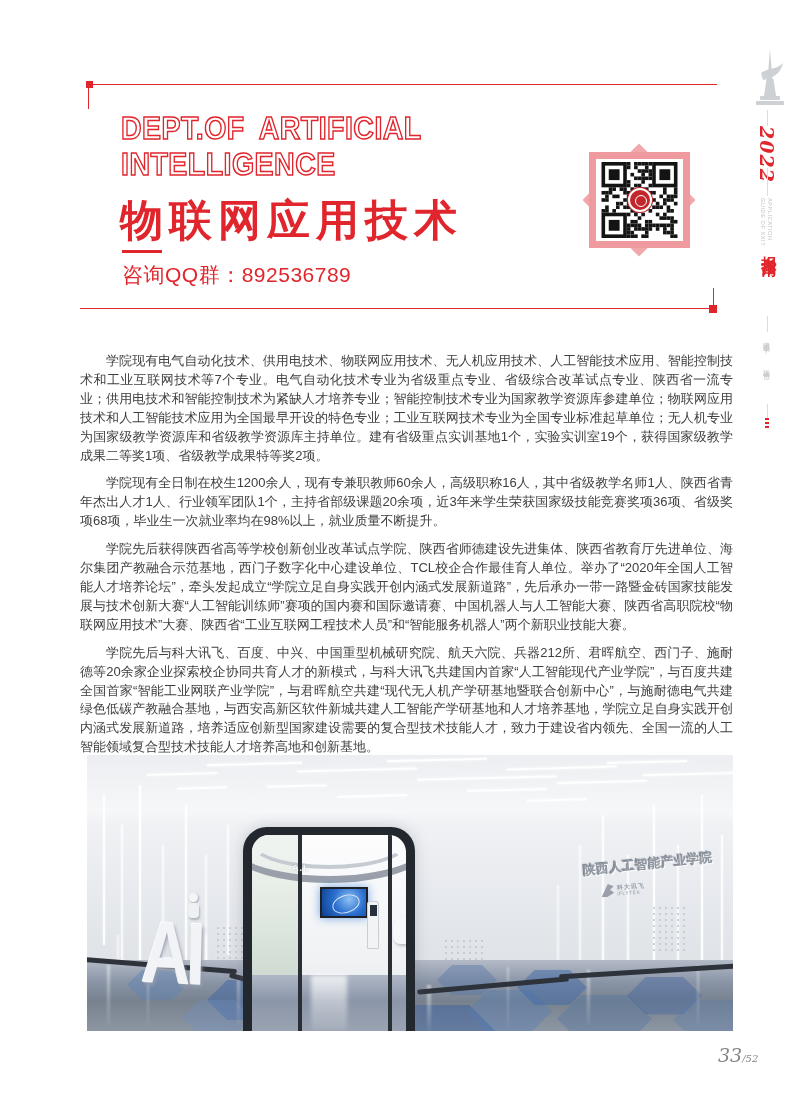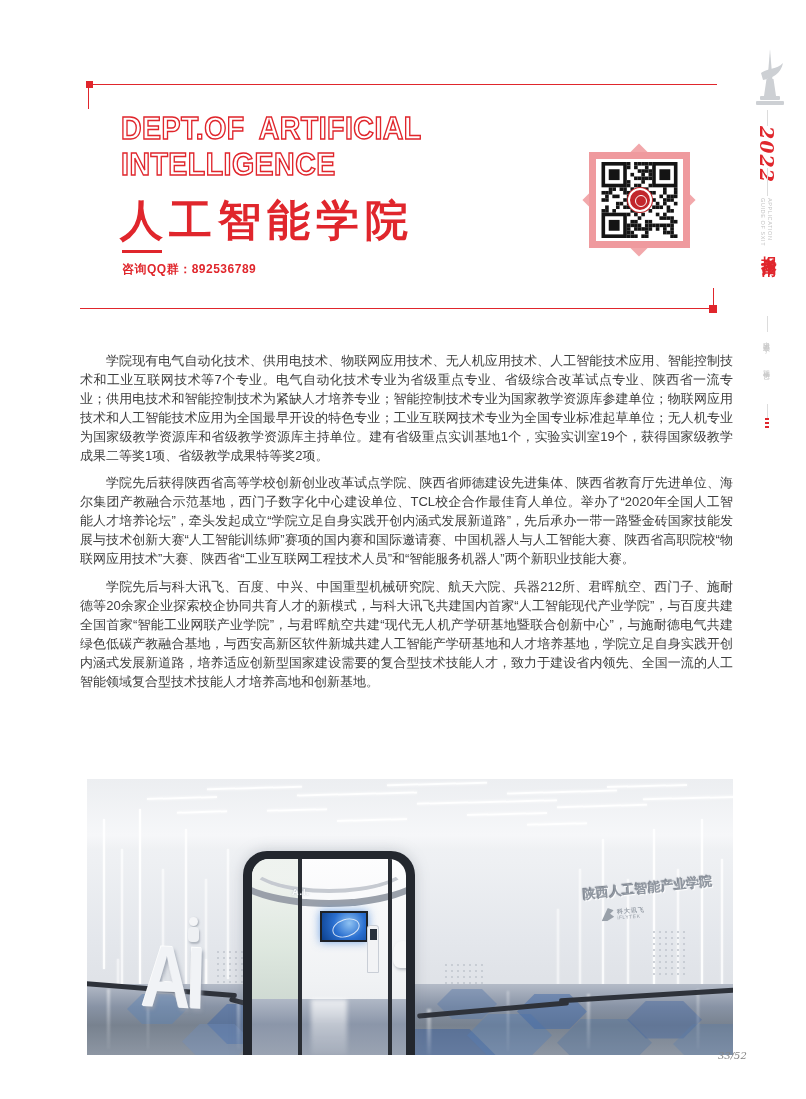--- a/index.html
+++ b/index.html
@@ -23,21 +23,21 @@
   .vl-bot{left:713px;top:288px;width:1.4px;height:21px;}
   .sq-br{left:709px;top:305px;width:8px;height:8px;}
 
   
   .title-en{position:absolute;left:121px;top:110px;font-weight:800;font-size:30px;line-height:34px;
     letter-spacing:.5px;word-spacing:7px;color:transparent;-webkit-text-stroke:1.4px var(--red);
     transform:scale(.95,1.06);transform-origin:left top;white-space:nowrap;}
   .title-zh{position:absolute;left:120px;top:192px;font-weight:800;font-size:43px;letter-spacing:6px;
     color:var(--red);white-space:nowrap;}
   .title-underline{position:absolute;left:122px;top:250px;width:40px;height:3px;background:var(--red);}
-  .qq-line{position:absolute;left:122px;top:261px;font-size:12px;font-weight:700;color:var(--red);
+  .qq-line{position:absolute;left:122px;top:261px;font-size:21px;font-weight:400;color:var(--red);
     letter-spacing:.5px;white-space:nowrap;}
 
   
   .qr-wrap{position:absolute;left:580px;top:141px;width:118px;height:118px;}
   .qr-diamond{position:absolute;left:19px;top:19px;width:80px;height:80px;background:var(--pink-light);
     transform:rotate(45deg);}
   .qr-frame{position:absolute;left:9px;top:11px;width:101px;height:96px;background:var(--pink);padding:7px;}
   .qr-white{width:100%;height:100%;background:#fff;padding:3px;position:relative;}
   .qr-white svg{width:100%;height:100%;display:block;}
   .qr-logo{position:absolute;left:50%;top:50%;width:24px;height:24px;margin:-12px 0 0 -12px;
@@ -62,21 +62,21 @@
   .sb-dots{position:absolute;left:30px;top:378px;}
   .sb-dots i{display:block;width:4px;height:2px;background:var(--red);margin-bottom:2px;}
 
   
   .body-text{position:absolute;left:80px;top:352px;width:653px;font-size:13px;line-height:18.9px;
     color:var(--ink);text-align:justify;}
   .body-text p{text-indent:2em;margin-bottom:9px;}
 
   
   .photo{position:absolute;left:87px;top:755px;width:646px;height:276px;overflow:hidden;
-    background:linear-gradient(180deg,#f5f6f8 0%,#eef0f3 30%,#e4e7ec 58%,#e0e3e8 72%);margin-top:24px;}
+    background:linear-gradient(180deg,#f5f6f8 0%,#eef0f3 30%,#e4e7ec 58%,#e0e3e8 72%);}
   .ph-ceiling{position:absolute;left:0;top:0;width:100%;height:70px;
     background:linear-gradient(180deg,#eceef1,#f6f7f9 80%,transparent);}
   .ph-walls{position:absolute;left:0;top:40px;width:100%;height:180px;}
   .ph-floor{position:absolute;left:0;top:205px;width:100%;height:71px;
     background:linear-gradient(180deg,#b4bbc7 0%,#8893a5 32%,#78828f 58%,#8d96a3 100%);}
   .ph-floor::after{content:"";position:absolute;inset:0;opacity:.18;
     background-image:radial-gradient(#3c4350 .6px,transparent .7px);background-size:4px 4px;}
   .bb{position:absolute;height:5px;background:#2e323a;border-radius:2px;}
   .bb1{left:-6px;top:208px;width:156px;transform:rotate(4.5deg);}
   .bb2{left:142px;top:222px;width:34px;transform:rotate(15deg);}
@@ -127,36 +127,36 @@
     transform:rotate(-4deg);color:#99a0a9;}
   .wall-logo .swoosh{width:13px;height:13px;background:#99a0a9;
     clip-path:polygon(0 100%,55% 0,100% 20%,70% 45%,100% 70%,45% 100%);}
   .wall-logo .wl-t{display:flex;flex-direction:column;line-height:6px;}
   .wall-logo b{font-size:6px;letter-spacing:1px;}
   .wall-logo i{font-style:normal;font-size:5px;letter-spacing:.5px;}
 
   
   .page-num{position:absolute;left:718px;top:1044px;color:#848484;
     font-family:"DejaVu Serif",serif;font-style:italic;}
-  .pn-big{font-size:10px;margin-top:20px;} .pn-small{font-size:10px;}
+  .pn-big{font-size:19px;margin-top:20px;} .pn-small{font-size:10px;}
 </style>
 </head>
 <body>
 
 <div class="page">
 
   <div class="mark sq-tl"></div>
   <div class="mark hl-top"></div>
   <div class="mark vl-top"></div>
 
   <h1 class="title-en">
     <span>DEPT.OF ARTIFICIAL</span><br>
     <span>INTELLIGENCE</span>
   </h1>
-  <h2 class="title-zh">人工智能学院</h2>
+  <h2 class="title-zh">物联网应用技术</h2>
   <div class="title-underline"></div>
   <div class="qq-line">
     <span>咨询QQ群：</span><span>892536789</span>
   </div>
 
   <div class="qr-wrap">
     <div class="qr-diamond"></div>
     <div class="qr-frame">
       <div class="qr-white">
         <svg id="qr-modules" viewBox="0 0 84 84">
@@ -352,20 +352,21 @@
     <i class="sb-div d4"></i>
     <div class="sb-dots">
         <i></i>
         <i></i>
         <i></i>
       </div>
   </aside>
 
   <main class="body-text">
     <p>学院现有电气自动化技术、供用电技术、物联网应用技术、无人机应用技术、人工智能技术应用、智能控制技术和工业互联网技术等7个专业。电气自动化技术专业为省级重点专业、省级综合改革试点专业、陕西省一流专业；供用电技术和智能控制技术为紧缺人才培养专业；智能控制技术专业为国家教学资源库参建单位；物联网应用技术和人工智能技术应用为全国最早开设的特色专业；工业互联网技术专业为全国专业标准起草单位；无人机专业为国家级教学资源库和省级教学资源库主持单位。建有省级重点实训基地1个，实验实训室19个，获得国家级教学成果二等奖1项、省级教学成果特等奖2项。</p>
+    <p>学院现有全日制在校生1200余人，现有专兼职教师60余人，高级职称16人，其中省级教学名师1人、陕西省青年杰出人才1人、行业领军团队1个，主持省部级课题20余项，近3年来学生荣获国家级技能竞赛奖项36项、省级奖项68项，毕业生一次就业率均在98%以上，就业质量不断提升。</p>
     <p>学院先后获得陕西省高等学校创新创业改革试点学院、陕西省师德建设先进集体、陕西省教育厅先进单位、海尔集团产教融合示范基地，西门子数字化中心建设单位、TCL校企合作最佳育人单位。举办了“2020年全国人工智能人才培养论坛”，牵头发起成立“学院立足自身实践开创内涵式发展新道路”，先后承办一带一路暨金砖国家技能发展与技术创新大赛“人工智能训练师”赛项的国内赛和国际邀请赛、中国机器人与人工智能大赛、陕西省高职院校“物联网应用技术”大赛、陕西省“工业互联网工程技术人员”和“智能服务机器人”两个新职业技能大赛。</p>
     <p>学院先后与科大讯飞、百度、中兴、中国重型机械研究院、航天六院、兵器212所、君晖航空、西门子、施耐德等20余家企业探索校企协同共育人才的新模式，与科大讯飞共建国内首家“人工智能现代产业学院”，与百度共建全国首家“智能工业网联产业学院”，与君晖航空共建“现代无人机产学研基地暨联合创新中心”，与施耐德电气共建绿色低碳产教融合基地，与西安高新区软件新城共建人工智能产学研基地和人才培养基地，学院立足自身实践开创内涵式发展新道路，培养适应创新型国家建设需要的复合型技术技能人才，致力于建设省内领先、全国一流的人工智能领域复合型技术技能人才培养高地和创新基地。</p>
   </main>
 
   <figure class="photo">
     <div class="ph-ceiling">
         <div style="position: absolute; left: 60px; top: 18px; width: 70px; height: 2px; background: rgba(255, 255, 255, 0.95); transform: rotate(-1.5deg); box-shadow: rgba(255, 255, 255, 0.9) 0px 0px 3px;"></div>
         <div style="position: absolute; left: 120px; top: 8px; width: 95px; height: 2px; background: rgba(255, 255, 255, 0.95); transform: rotate(-1.5deg); box-shadow: rgba(255, 255, 255, 0.9) 0px 0px 3px;"></div>
         <div style="position: absolute; left: 210px; top: 14px; width: 120px; height: 2px; background: rgba(255, 255, 255, 0.95); transform: rotate(-1.5deg); box-shadow: rgba(255, 255, 255, 0.9) 0px 0px 3px;"></div>
         <div style="position: absolute; left: 300px; top: 4px; width: 100px; height: 2px; background: rgba(255, 255, 255, 0.95); transform: rotate(-1.5deg); box-shadow: rgba(255, 255, 255, 0.9) 0px 0px 3px;"></div>

